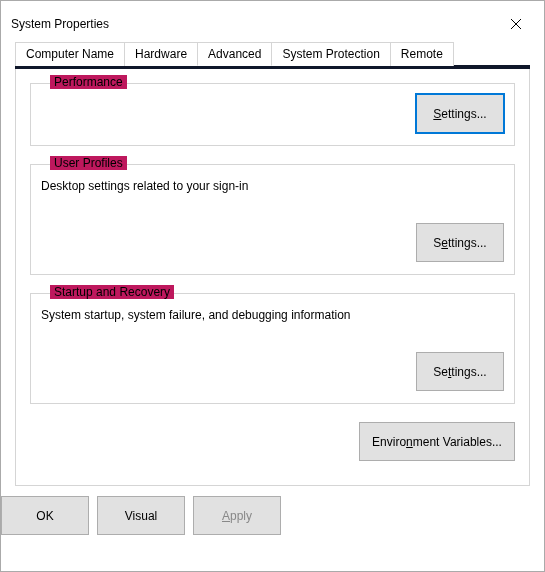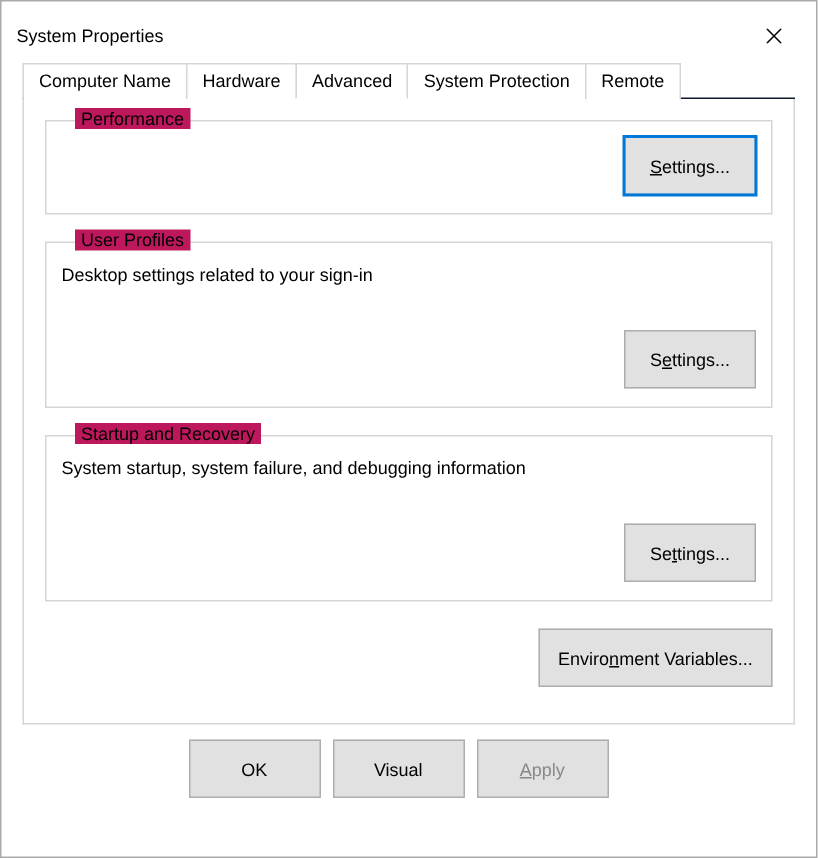--- a/index.html
+++ b/index.html
@@ -31,21 +31,21 @@
   align-items: center;
   justify-content: center;
   font-size: 14px;
 }
 .close-btn svg { width: 10px; height: 10px; }
 .content {
   padding: 10px 14px 0 14px;
 }
 .tabs {
   display: flex;
-  border-bottom: 1px solid #0f172a;
+  border-bottom: 4px solid #0f172a;
   position: relative;
 }
 .tab {
   padding: 4px 10px;
   background: #fff;
   border: 1px solid #d5d5d5;
   border-bottom: none;
   margin-right: -1px;
   position: relative;
   top: 1px;
@@ -103,21 +103,21 @@
   display: flex;
   justify-content: flex-end;
   margin-top: 8px;
   margin-bottom: 6px;
 }
 .env-btn {
   min-width: 156px;
 }
 .footer {
   display: flex;
-  justify-content: center;
+  justify-content: flex-start;
   gap: 8px;
   padding: 10px 14px 12px 0;
 }
 .footer .btn { width: 88px; }
 .btn.disabled {
   color: #888;
   cursor: default;
 }
 .u { text-decoration: underline; }
 </style>

